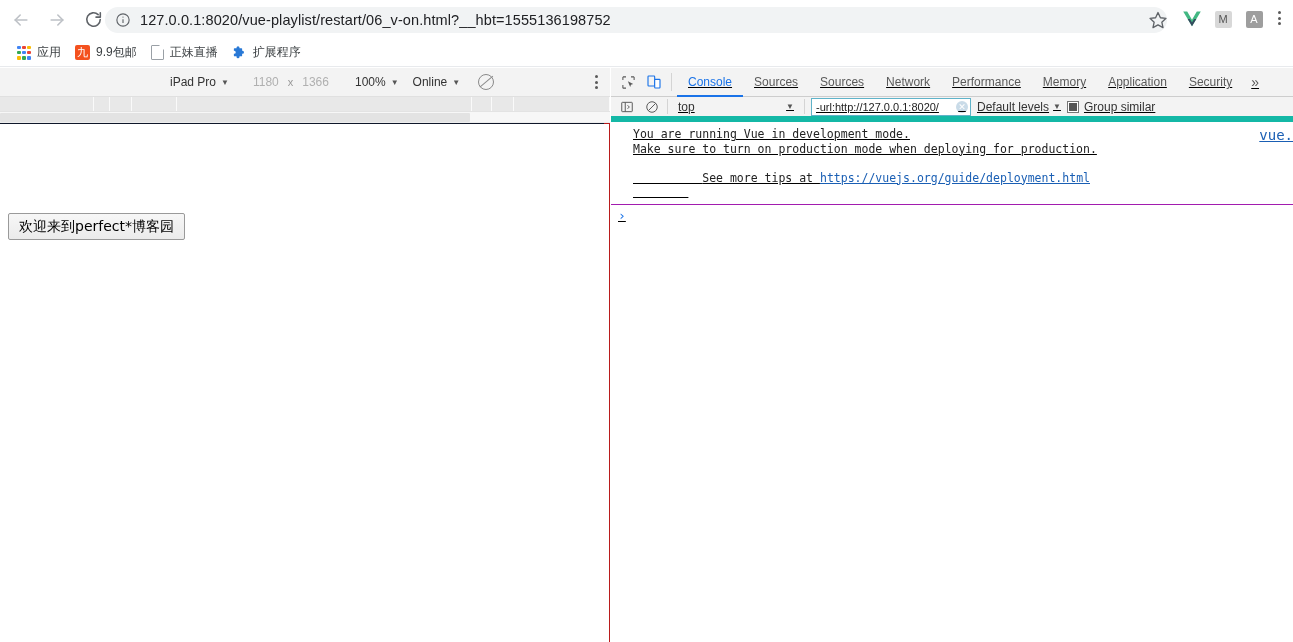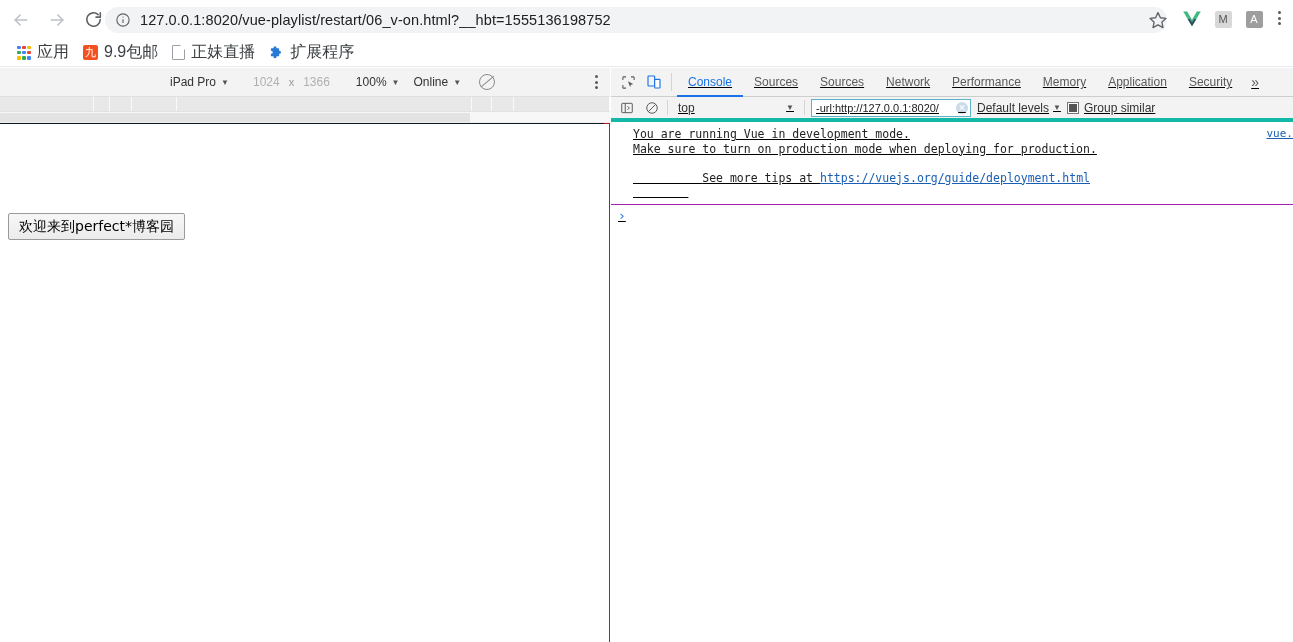--- a/index.html
+++ b/index.html
@@ -55,21 +55,21 @@
   .ext-box.light { background: #d8d8d8; color: #555; }
   .chrome-menu { position: absolute; left: 1278px; top: 11px; }
 
   
   .bookmarks-bar {
     position: absolute; left: 0; top: 39px; width: 1293px; height: 28px;
     background: #fff; display: flex; align-items: center; padding-left: 10px;
     border-bottom: 1px solid #e8eaed;
   }
   .bm-item { display: flex; align-items: center; height: 22px; padding: 0 7px; border-radius: 3px; }
-  .bm-label { font-size: 16px; color: #3c4043; margin-left: 6px; white-space: nowrap; }
+  .bm-label { font-size: 12px; color: #3c4043; margin-left: 6px; white-space: nowrap; }
   .apps-grid { width: 14px; height: 14px; display: grid; grid-template-columns: repeat(3,1fr); grid-template-rows: repeat(3,1fr); gap: 1.5px; }
   .apps-grid i { display: block; border-radius: 1px; }
   .fav-jiu {
     width: 15px; height: 15px; background: #f4511e; color: #fff;
     font-size: 11px; line-height: 15px; text-align: center; border-radius: 2px;
     font-family: "DejaVu Sans", sans-serif;
   }
   .fav-page { width: 13px; height: 15px; border: 1px solid #9aa0a6; border-radius: 1px; background: #fff; position: relative; }
   .fav-page:after { content:""; position:absolute; right:-1px; top:-1px; border-width: 0 5px 5px 0; border-style: solid; border-color: transparent #fff transparent transparent; }
   .fav-puzzle { width: 15px; height: 15px; color: #2979d6; }
@@ -141,21 +141,21 @@
     font-size: 12px; color: #5a5a5a; position: relative; white-space: nowrap;
   }
   .dt-tab.selected { color: #1a73e8; }
   .dt-tab.selected:after {
     content:""; position: absolute; left: 0; right: 0; bottom: -1px; height: 2px; background: #1a73e8;
   }
   .dt-more { display: flex; align-items: center; padding: 0 8px; color: #5a5a5a; font-size: 14px; }
 
   .console-toolbar {
     position: relative; height: 25px; width: 682px; background: #f3f3f3;
-    border-bottom: 4px solid #14b8a6; display: flex; align-items: center; padding-left: 6px; gap: 6px;
+    border-bottom: 6px solid #14b8a6; display: flex; align-items: center; padding-left: 6px; gap: 6px;
   }
   .ct-ico { width: 19px; height: 19px; display: flex; align-items: center; justify-content: center; color: #5a5a5a; }
   .ct-div { width: 1px; height: 15px; background: #d4d4d4; }
   .ctx-select {
     width: 124px; display: flex; align-items: center; justify-content: space-between;
     font-size: 12px; color: #333; padding: 0 4px;
   }
   .filter-input {
     width: 160px; height: 18px; border: 1px solid #5fb3c9; background: #fff;
     display: flex; align-items: center; padding: 0 2px 0 4px;
@@ -179,21 +179,21 @@
     position: relative; padding: 5px 0 4px 22px; border-bottom: 1px solid #a21caf;
   }
   .msg-line {
     font-family: "DejaVu Sans Mono", "Liberation Mono", monospace;
     font-size: 11.5px; line-height: 14.5px; color: #222; white-space: pre;
   }
   .msg-line a { color: #1a5fb4; text-decoration: underline; }
   .msg-source {
     position: absolute; right: 0; top: 5px;
     font-family: "DejaVu Sans Mono", "Liberation Mono", monospace;
-    font-size: 11px; color: #1a5fb4; text-decoration: underline; white-space: nowrap;
+    font-size: 14px; color: #1a5fb4; text-decoration: underline; white-space: nowrap;
   }
   .prompt-row { position: relative; height: 22px; display: flex; align-items: center; padding-left: 7px; }
   .prompt-chevron { color: #1a73e8; font-size: 13px; font-family: "DejaVu Sans Mono", monospace; }
 </style>
 </head>
 <body>
 
 <div id="app">
 
   <div class="browser-toolbar">
@@ -303,21 +303,21 @@
 
   <div class="viewport-pane">
 
     <div class="device-toolbar">
       <div style="width:170px"></div>
       <div class="dt-select">
         <span>iPad Pro</span>
         <span class="dt-caret">▼</span>
       </div>
       <div style="width:24px"></div>
-      <span class="dt-dim">1024</span>
+      <span class="dt-dim">1180</span>
       <span class="dt-x" style="margin:0 9px">x</span>
       <span class="dt-dim">1366</span>
       <div style="width:26px"></div>
       <div class="dt-select">
         <span>100%</span>
         <span class="dt-caret">▼</span>
       </div>
       <div style="width:14px"></div>
       <div class="dt-select">
         <span>Online</span>

